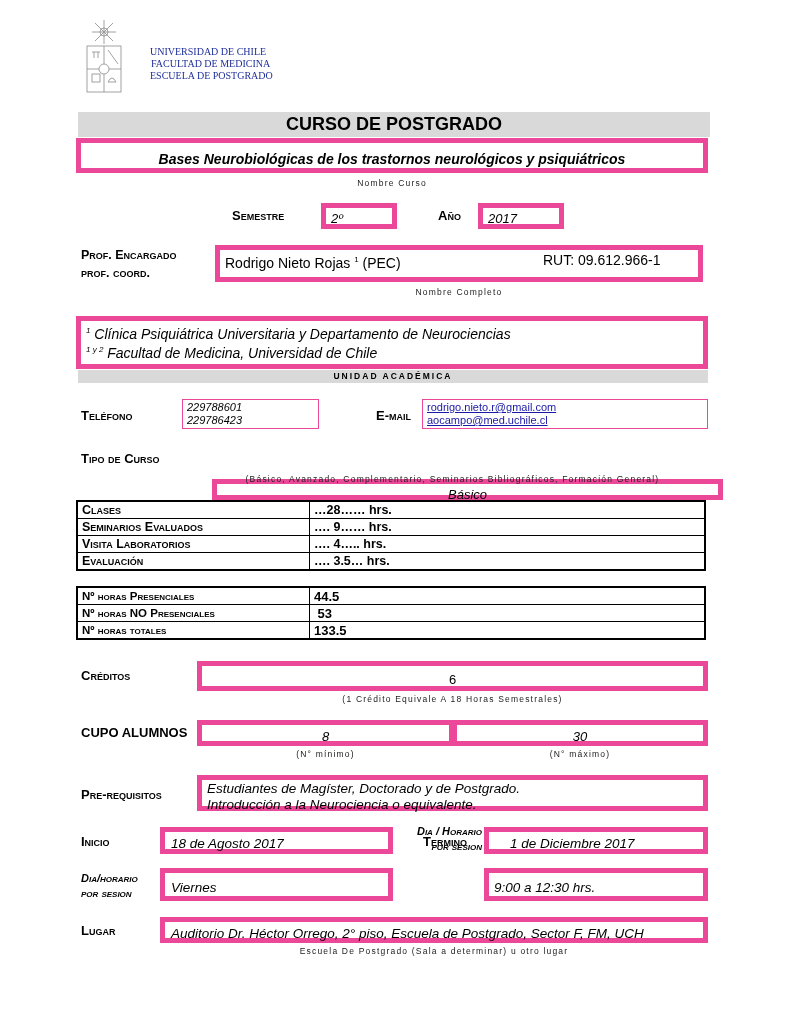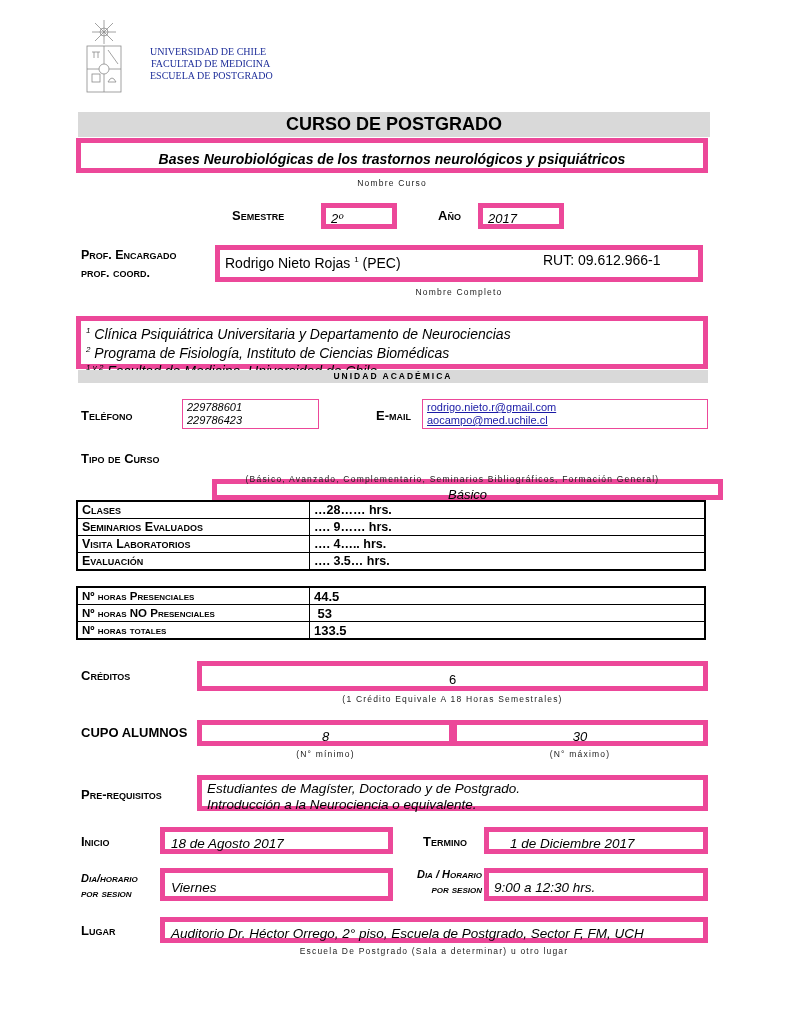--- a/index.html
+++ b/index.html
@@ -72,21 +72,20 @@
     <span>Rodrigo Nieto Rojas</span>
     <sup>1</sup>
     <span>(PEC)</span>
     <span class="abs" style="left:318px;top:0;">RUT: 09.612.966-1</span>
   </div>
 </div>
 <div class="hint" style="left:215px;top:287px;width:488px;">Nombre Completo</div>
 
 <div class="box it" style="left:76px;top:316px;width:632px;height:53px;font-size:14px;line-height:16px;padding:2px 0 0 5px;">
   <div><sup>1</sup> <span>Clínica Psiquiátrica Universitaria y Departamento de Neurociencias</span></div>
-  <div><sup>2</sup> <span>Programa de Fisiología, Instituto de Ciencias Biomédicas</span></div>
   <div><sup>1 y 2</sup> <span>Facultad de Medicina, Universidad de Chile</span></div>
 </div>
 <div class="abs" style="left:78px;top:370px;width:630px;height:13px;background:#d9d9d9;text-align:center;font-size:8.5px;font-weight:bold;letter-spacing:2px;line-height:13px;">UNIDAD  ACADÉMICA</div>
 
 <div class="label" style="left:81px;top:408px;">Teléfono</div>
 <div class="box it" style="left:182px;top:399px;width:137px;height:30px;font-size:11px;line-height:13px;padding:1px 0 0 4px;border-width:1.5px;">
   <div>229788601</div>
   <div>229786423</div>
 </div>
 <div class="label" style="left:376px;top:408px;">E-mail</div>
@@ -170,21 +169,21 @@
   <span>1 de Diciembre 2017</span>
 </div>
 
 <div class="abs" style="left:81px;top:871px;font-size:11px;font-weight:bold;font-style:italic;font-variant:small-caps;line-height:15px;">
   <div>Dia/horario</div>
   <div>por sesion</div>
 </div>
 <div class="box it" style="left:160px;top:868px;width:233px;height:33px;padding-left:6px;line-height:30px;font-size:13.5px;">
   <span>Viernes</span>
 </div>
-<div class="abs" style="left:398px;top:867px;width:84px;text-align:right;font-size:11px;font-weight:bold;font-style:italic;font-variant:small-caps;line-height:15px;">
+<div class="abs" style="left:398px;top:824px;width:84px;text-align:right;font-size:11px;font-weight:bold;font-style:italic;font-variant:small-caps;line-height:15px;">
   <div>Dia / Horario</div>
   <div>por sesion</div>
 </div>
 <div class="box it" style="left:484px;top:868px;width:224px;height:33px;padding-left:5px;line-height:30px;font-size:13.5px;">
   <span>9:00 a 12:30 hrs.</span>
 </div>
 
 <div class="label" style="left:81px;top:923px;">Lugar</div>
 <div class="box it" style="left:160px;top:917px;width:548px;height:26px;padding-left:6px;line-height:23px;font-size:13.5px;white-space:nowrap;">
   <span>Auditorio Dr. Héctor Orrego, 2° piso, Escuela de Postgrado, Sector F, FM, UCH</span>

